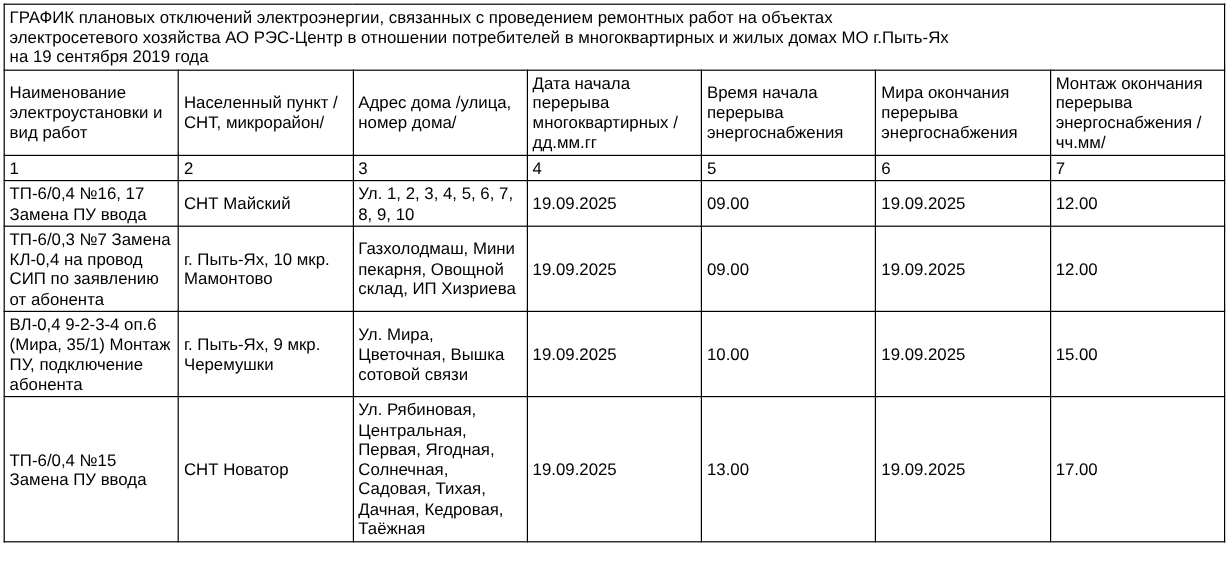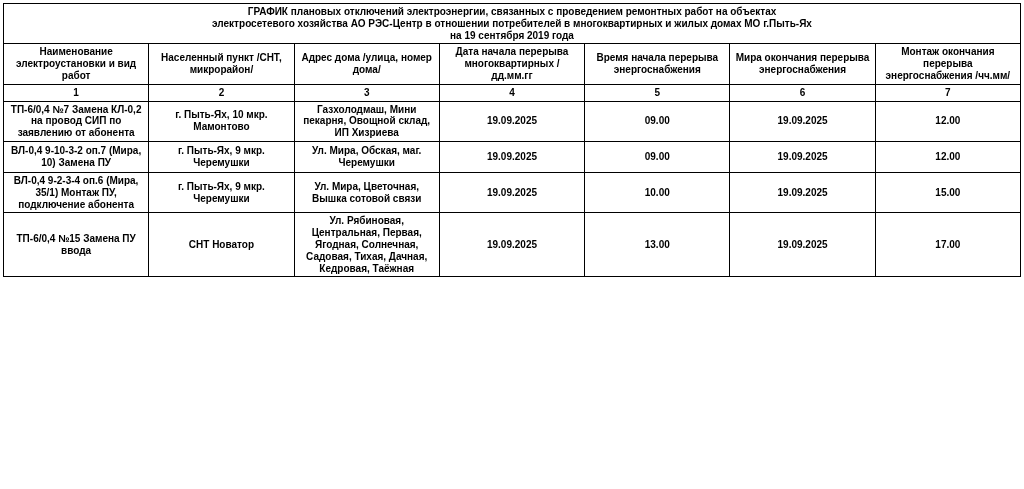--- a/index.html
+++ b/index.html
@@ -23,23 +23,23 @@
   table.schedule {
     border-collapse: collapse;
     width: 1018px;
     margin: 3px 0 0 3px;
     table-layout: fixed;
   }
   table.schedule td, table.schedule th {
     border: 1px solid #000000;
     padding: 2px 4px;
     vertical-align: middle;
-    text-align: center;
-    font-weight: bold;
-    font-size: 10px;
+    text-align: left;
+    font-weight: normal;
+    font-size: 14px;
     line-height: 1.18;
   }
   .title-cell {
     font-weight: bold;
     font-size: 14.6px;
     line-height: 1.3;
     padding: 5px 12px 6px 12px;
     text-align: center;
   }
   .title-line {
@@ -94,40 +94,40 @@
       <tr class="numrow">
         <td>1</td>
         <td>2</td>
         <td>3</td>
         <td>4</td>
         <td>5</td>
         <td>6</td>
         <td>7</td>
       </tr>
 
+      <tr class="body-row">
+        <td class="cell-multiline">ТП-6/0,4 №16, 17 Замена ПУ ввода</td>
+        <td class="cell-multiline">СНТ Майский</td>
+        <td class="cell-multiline">Ул. 1, 2, 3, 4, 5, 6, 7, 8, 9, 10</td>
+        <td>19.09.2025</td>
+        <td>09.00</td>
+        <td>19.09.2025</td>
+        <td>12.00</td>
+      </tr>
 
       <tr class="body-row">
-        <td class="cell-multiline">ТП-6/0,4 №7 Замена КЛ-0,2 на провод СИП по заявлению от абонента</td>
+        <td class="cell-multiline">ТП-6/0,3 №7 Замена КЛ-0,4 на провод СИП по заявлению от абонента</td>
         <td class="cell-multiline">г. Пыть-Ях, 10 мкр. Мамонтово</td>
         <td class="cell-multiline">Газхолодмаш, Мини пекарня, Овощной склад, ИП Хизриева</td>
         <td>19.09.2025</td>
         <td>09.00</td>
         <td>19.09.2025</td>
         <td>12.00</td>
       </tr>
 
-      <tr class="body-row">
-        <td class="cell-multiline">ВЛ-0,4 9-10-3-2 оп.7 (Мира, 10) Замена ПУ</td>
-        <td class="cell-multiline">г. Пыть-Ях, 9 мкр. Черемушки</td>
-        <td class="cell-multiline">Ул. Мира, Обская, маг. Черемушки</td>
-        <td>19.09.2025</td>
-        <td>09.00</td>
-        <td>19.09.2025</td>
-        <td>12.00</td>
-      </tr>
 
       <tr class="body-row">
         <td class="cell-multiline">ВЛ-0,4 9-2-3-4 оп.6 (Мира, 35/1) Монтаж ПУ, подключение абонента</td>
         <td class="cell-multiline">г. Пыть-Ях, 9 мкр. Черемушки</td>
         <td class="cell-multiline">Ул. Мира, Цветочная, Вышка сотовой связи</td>
         <td>19.09.2025</td>
         <td>10.00</td>
         <td>19.09.2025</td>
         <td>15.00</td>
       </tr>

